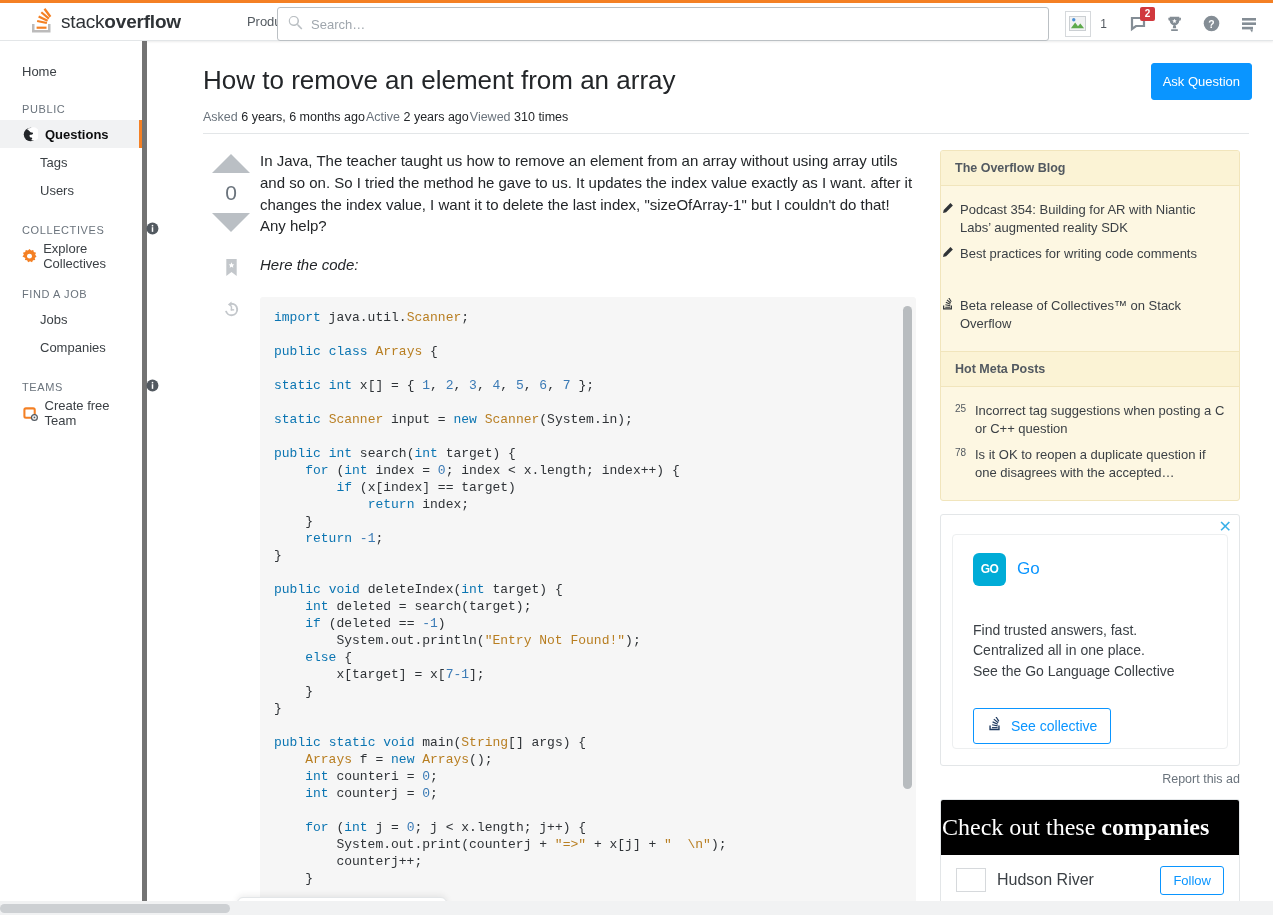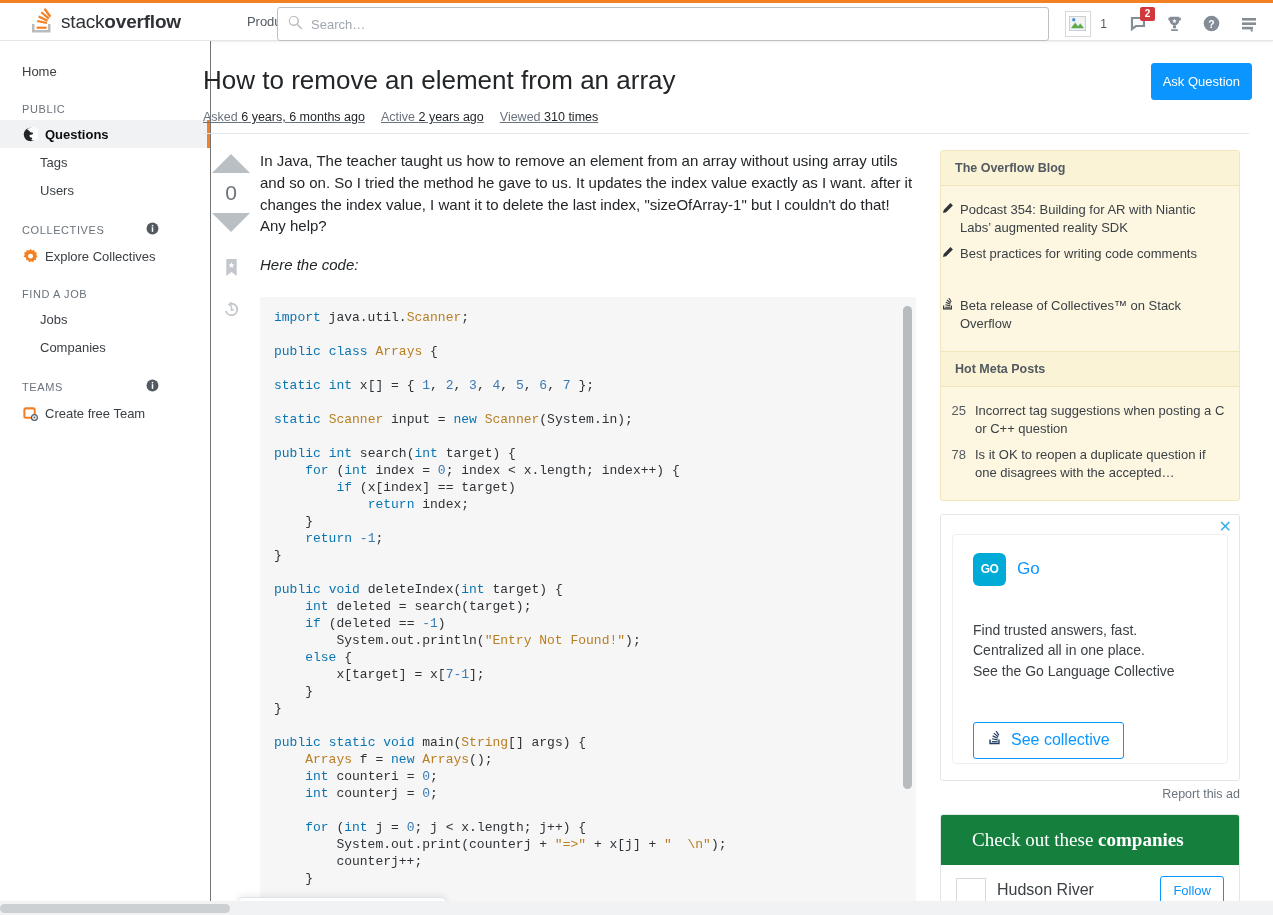--- a/index.html
+++ b/index.html
@@ -43,22 +43,22 @@
   }
   .rep { font-size: 12px; color: #525960; margin: 0 12px 0 4px; }
   .badge {
     position: absolute; top: 2px; right: 1px; background: #d1383d; color: #fff;
     font-size: 10px; line-height: 13px; min-width: 15px; height: 14px; text-align: center;
     border-radius: 2px; font-weight: 700; padding: 0 2px;
   }
 
   
   .sidebar {
-    position: absolute; left: 0; top: 41px; width: 211px; height: 874px;
-    background: #fff; border-right: 1px solid #737373; padding-top: 16px;
+    position: absolute; left: 0; top: 41px; width: 147px; height: 874px;
+    background: #fff; border-right: 5px solid #737373; padding-top: 16px;
   }
   .side-link {
     display: flex; align-items: center; height: 28px; padding-left: 22px;
     font-size: 13px; color: #3b4045; position: relative;
   }
   .side-link.sub { padding-left: 40px; }
   .side-link.active { background: #f1f2f3; font-weight: 700; color: #0c0d0e; }
   .side-link.active::after {
     content: ""; position: absolute; right: 0; top: 0; width: 3px; height: 28px; background: #f48024;
   }
@@ -67,21 +67,21 @@
     margin-top: 18px; margin-bottom: 5px; display: flex; align-items: center;
     width: 177px;
   }
   .side-head .info-i { margin-left: auto; margin-right: 18px; }
   .side-ico { width: 17px; height: 17px; margin-right: 6px; display: inline-flex; align-items: center; justify-content: center; }
 
   
   .main { position: absolute; left: 177px; top: 41px; width: 1096px; height: 874px; }
   .q-header { padding: 22px 24px 0 26px; position: relative; }
   .q-title { font-size: 26px; font-weight: 400; color: #232629; line-height: 1.35; }
-  .q-meta { margin-top: 12px; font-size: 12.5px; color: #6a737c; display: flex; gap: 16px; padding-bottom: 9px; text-decoration: underline; }
+  .q-meta { margin-top: 12px; font-size: 12.5px; color: #6a737c; display: flex; gap: 1px; padding-bottom: 9px; }
   .q-meta b { color: #232629; font-weight: 400; }
   .hr { height: 1px; background: #e3e6e8; margin: 0 24px 0 26px; }
   .ask-btn {
     position: absolute; right: 21px; top: 22px; background: #0a95ff; color: #fff;
     border: 1px solid #0a95ff; border-radius: 3px; font-size: 13px;
     padding: 10px 11px; cursor: pointer; font-family: "Liberation Sans", sans-serif;
   }
 
   .body-grid { display: flex; padding: 16px 24px 0 26px; }
   .post-col { width: 713px; display: flex; }
@@ -116,45 +116,45 @@
   .rail { width: 300px; margin-left: 24px; }
   .ybox { background: #fdf7e2; border: 1px solid #f1e5bc; border-radius: 3px; overflow: hidden; }
   .ybox-h {
     background: #fbf3d5; padding: 10px 14px; font-size: 12.5px; font-weight: 700;
     color: #525960; border-bottom: 1px solid #f1e5bc;
   }
   .ybox-body { padding: 9px 14px 10px 0; }
   .ybox-item { display: flex; margin: 6px 0 8px 0; font-size: 13px; line-height: 1.38; }
   .ybox-item a { color: #3b4045; text-decoration: none; }
   .yi-ico { width: 19px; flex: 0 0 19px; padding-top: 1px; }
-  .yi-num { width: 25px; flex: 0 0 25px; text-align: right; margin-right: 9px; color: #525960; font-size: 13px; }
+  .yi-num { width: 25px; flex: 0 0 25px; text-align: right; margin-right: 9px; color: #525960; font-size: 10px; }
 
   .ad {
     margin-top: 13px; border: 1px solid #e3e6e8; border-radius: 3px;
     background: #fff; padding: 10px 11px 16px 11px; position: relative;
   }
   .ad-x { position: absolute; right: 7px; top: 2px; color: #39b0e8; font-size: 16px; cursor: pointer; }
   .ad-inner { border: 1px solid #edeff0; border-radius: 4px; padding: 18px 20px 4px 20px; margin-top: 9px; }
   .go-row { display: flex; align-items: center; gap: 11px; }
   .go-logo {
     width: 33px; height: 33px; background: #00acd7; border-radius: 6px;
     display: flex; align-items: center; justify-content: center;
     color: #fff; font-weight: 700; font-size: 12px; letter-spacing: -0.5px;
   }
   .go-name { font-size: 17px; color: #0a95ff; }
   .ad-copy { margin-top: 34px; font-size: 14px; line-height: 1.48; color: #3b4045; }
   .see-btn {
-    margin-top: 40px; display: inline-flex; align-items: center; gap: 9px;
+    margin-top: 26px; display: inline-flex; align-items: center; gap: 9px;
     border: 1px solid #0a95ff; border-radius: 3px; padding: 8px 13px;
-    color: #0a95ff; font-size: 16px; background: #fff; cursor: pointer;
+    color: #0a95ff; font-size: 14px; background: #fff; cursor: pointer;
   }
   .report { text-align: right; font-size: 12.5px; color: #6a737c; margin-top: 6px; }
 
   .companies { margin-top: 13px; border: 1px solid #e3e6e8; border-radius: 3px; overflow: hidden; }
-  .comp-h { background: #15803d; color: #fff; font-size: 19px; padding: 14px 31px; font-family: "Liberation Serif", serif; }
+  .comp-h { background: #000000; color: #fff; font-size: 24px; padding: 14px 1px; font-family: "Liberation Serif", serif; }
   .comp-h b { font-weight: 700; }
   .comp-row { display: flex; align-items: center; padding: 11px 15px; gap: 11px; }
   .comp-logo { width: 30px; height: 24px; border: 1px solid #d6d9dc; background: #fff; display: flex; align-items: center; justify-content: center; }
   .comp-name { font-size: 16px; color: #3b4045; flex: 1; }
   .comp-btn { border: 1px solid #0a95ff; color: #0a95ff; border-radius: 3px; padding: 6px 12px; font-size: 13px; background: #fff; }
 
   
   .hscroll {
     position: absolute; left: 0; bottom: 0; width: 1273px; height: 14px; background: #f1f2f3;
   }

